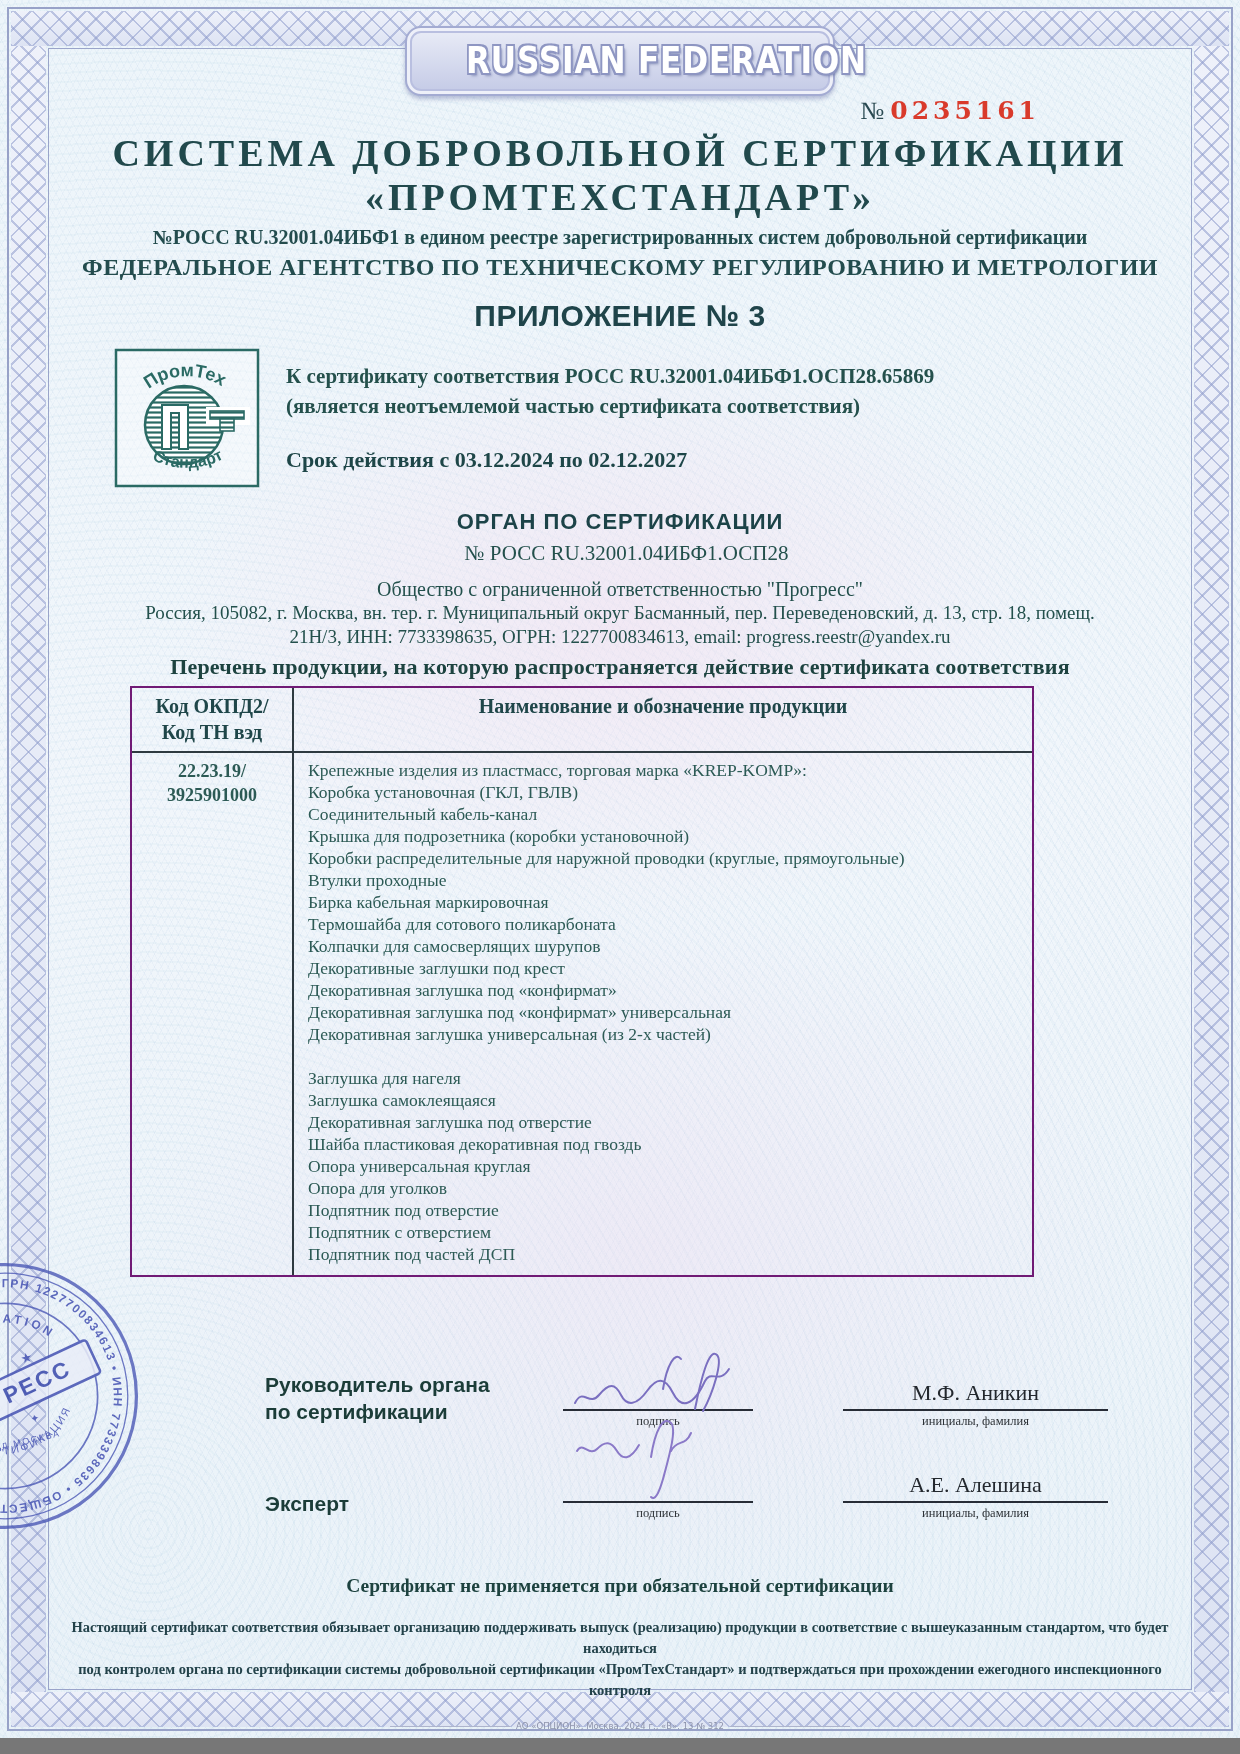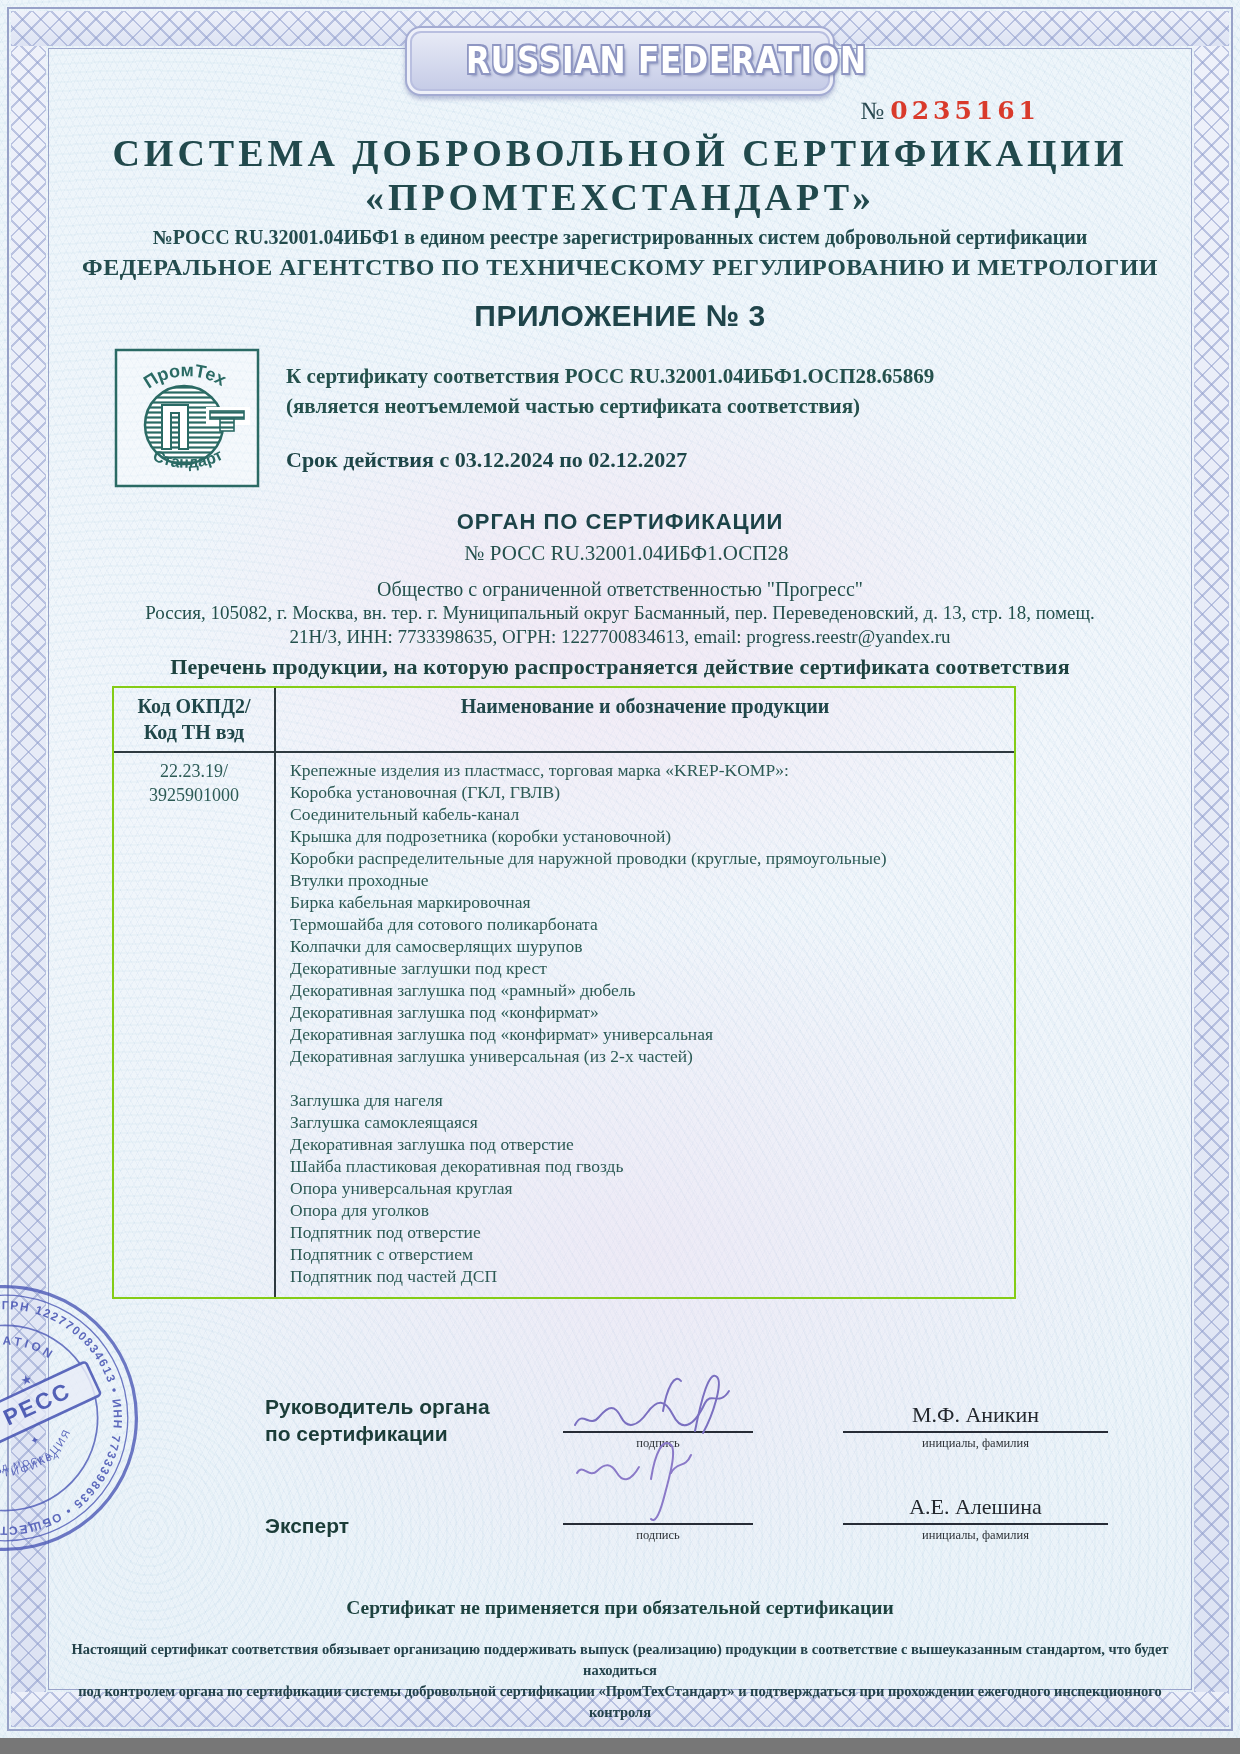--- a/index.html
+++ b/index.html
@@ -54,27 +54,27 @@
   .cert-line{font-size:21px;font-weight:bold;color:#24504c;line-height:30px;}
   .validity{margin-top:26px;font-size:22px;font-weight:bold;color:#1e4648;}
   
   .org-head{margin-top:14px;text-align:center;font-family:"Liberation Sans",sans-serif;font-weight:bold;
     font-size:22px;letter-spacing:1px;color:#1c4348;}
   .org-num{margin-top:6px;text-align:center;font-size:21px;color:#23504c;margin-left:13px;}
   .org-company{margin-top:12px;text-align:center;font-size:20px;color:#23504c;}
   .org-addr{text-align:center;font-size:19px;color:#23504c;line-height:24px;}
   .list-title{margin-top:5px;text-align:center;font-weight:bold;font-size:22px;letter-spacing:.2px;color:#1d4340;}
   
-  .ptable{margin:6px 0 0 62px;width:900px;border:2px solid #84cc16;background:rgba(255,255,255,.0);}
+  .ptable{margin:6px 0 0 80px;width:900px;border:2px solid #701a75;background:rgba(255,255,255,.0);}
   .pt-head{display:flex;border-bottom:2px solid #2e3a40;}
   .pt-c1{flex:0 0 160px;border-right:2px solid #2e3a40;}
   .pt-c2{flex:1;}
   .pt-head .pt-c1,.pt-head .pt-c2{font-weight:bold;font-size:20px;color:#1f4649;text-align:center;padding:5px 0 6px;line-height:26px;}
   .pt-body{display:flex;}
-  .code-cell{text-align:center;font-size:18px;color:#2c5a55;padding-top:6px;line-height:24px;}
+  .code-cell{text-align:center;font-size:18px;color:#2c5a55;padding-top:6px;line-height:24px;font-weight:bold;}
   .name-cell{padding:6px 0 10px 14px;}
   .p-line{font-size:17.5px;line-height:22px;min-height:22px;color:#2c5a55;}
   
   .sig-area{position:relative;margin-top:94px;}
   .sig-row{display:flex;align-items:flex-end;margin-left:215px;}
   .sig-row2{margin-top:42px;}
   .sig-label{width:260px;font-family:"Liberation Sans",sans-serif;font-weight:bold;font-size:21px;
     color:#1b3c38;line-height:27px;padding-bottom:4px;}
   .sig-slot{width:190px;margin-left:38px;text-align:center;position:relative;}
   .sig-line{height:30px;border-bottom:2px solid #272c36;position:relative;}
@@ -183,21 +183,20 @@
           <div class="p-line">Крепежные изделия из пластмасс, торговая марка «KREP-KOMP»:</div>
           <div class="p-line">Коробка установочная (ГКЛ, ГВЛВ)</div>
           <div class="p-line">Соединительный кабель-канал</div>
           <div class="p-line">Крышка для подрозетника (коробки установочной)</div>
           <div class="p-line">Коробки распределительные для наружной проводки (круглые, прямоугольные)</div>
           <div class="p-line">Втулки проходные</div>
           <div class="p-line">Бирка кабельная маркировочная</div>
           <div class="p-line">Термошайба для сотового поликарбоната</div>
           <div class="p-line">Колпачки для самосверлящих шурупов</div>
           <div class="p-line">Декоративные заглушки под крест</div>
-          <div class="p-line">Декоративная заглушка под «рамный» дюбель</div>
           <div class="p-line">Декоративная заглушка под «конфирмат»</div>
           <div class="p-line">Декоративная заглушка под «конфирмат» универсальная</div>
           <div class="p-line">Декоративная заглушка универсальная (из 2-х частей)</div>
           <div class="p-line"></div>
           <div class="p-line">Заглушка для нагеля</div>
           <div class="p-line">Заглушка самоклеящаяся</div>
           <div class="p-line">Декоративная заглушка под отверстие</div>
           <div class="p-line">Шайба пластиковая декоративная под гвоздь</div>
           <div class="p-line">Опора универсальная круглая</div>
           <div class="p-line">Опора для уголков</div>

